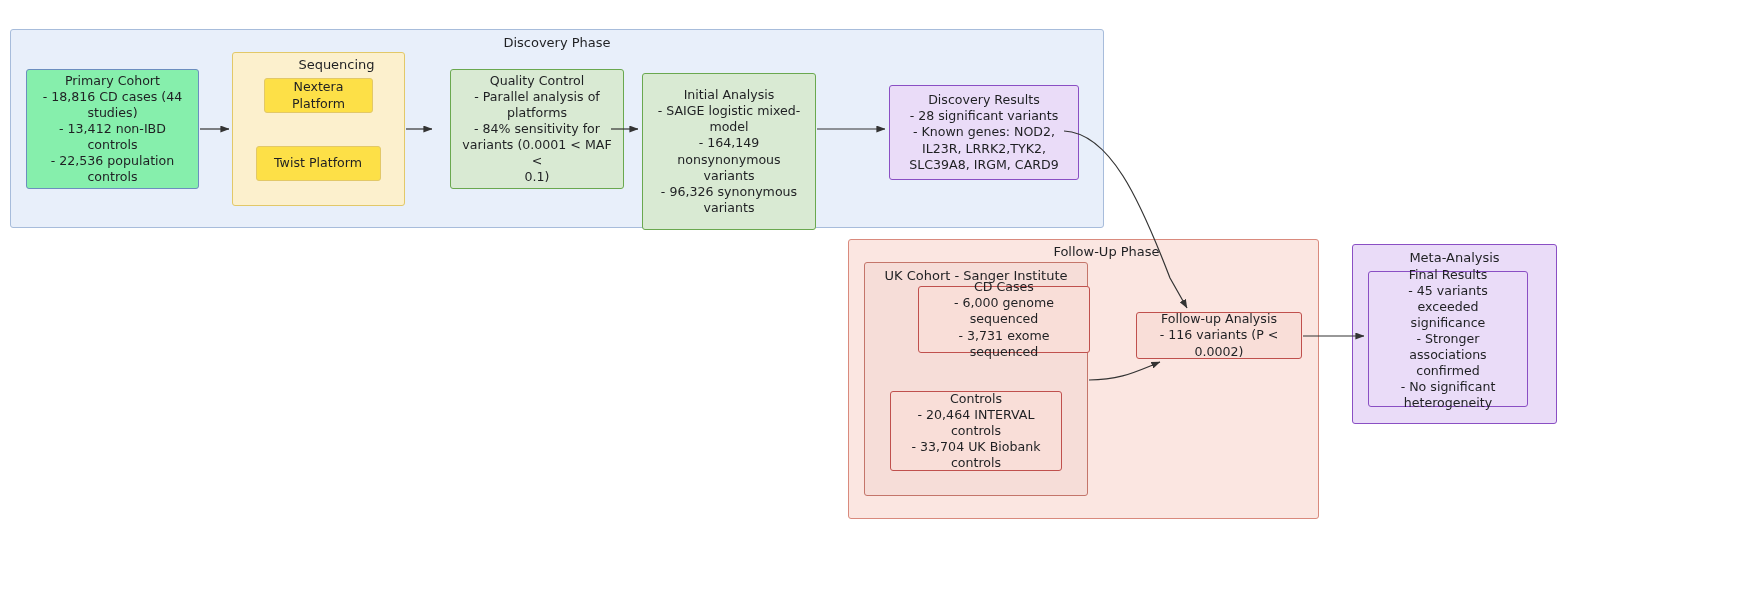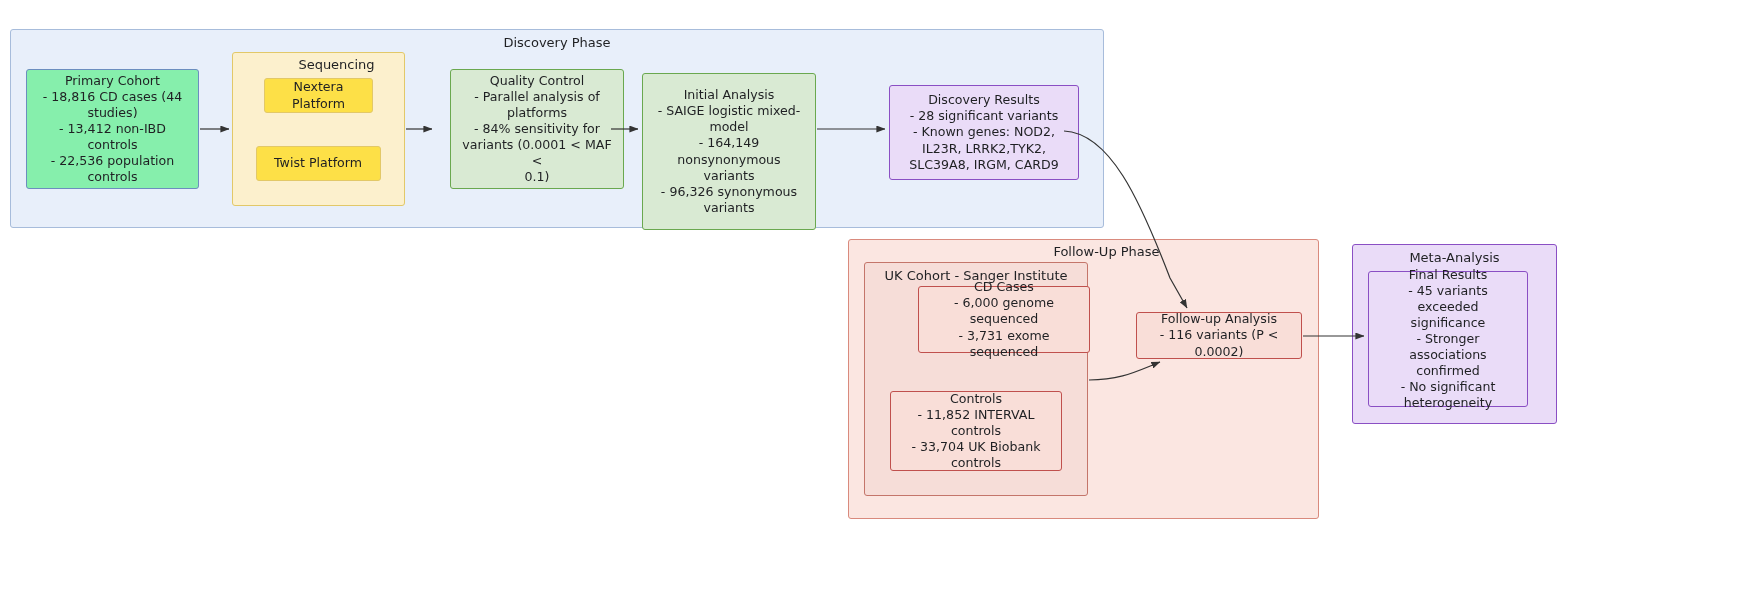--- a/index.html
+++ b/index.html
@@ -185,21 +185,21 @@
   </div>
 
   <div class="node n-red" id="n-cdcases">
     <span class="ln">CD Cases</span>
     <span class="ln">- 6,000 genome sequenced</span>
     <span class="ln">- 3,731 exome sequenced</span>
   </div>
 
   <div class="node n-red" id="n-controls">
     <span class="ln">Controls</span>
-    <span class="ln">- 11,852 INTERVAL controls</span>
+    <span class="ln">- 20,464 INTERVAL controls</span>
     <span class="ln">- 33,704 UK Biobank</span>
     <span class="ln">controls</span>
   </div>
 
   <div class="node n-red" id="n-followup">
     <span class="ln">Follow-up Analysis</span>
     <span class="ln">- 116 variants (P &lt; 0.0002)</span>
   </div>
 
   <div class="node n-purple" id="n-final">

